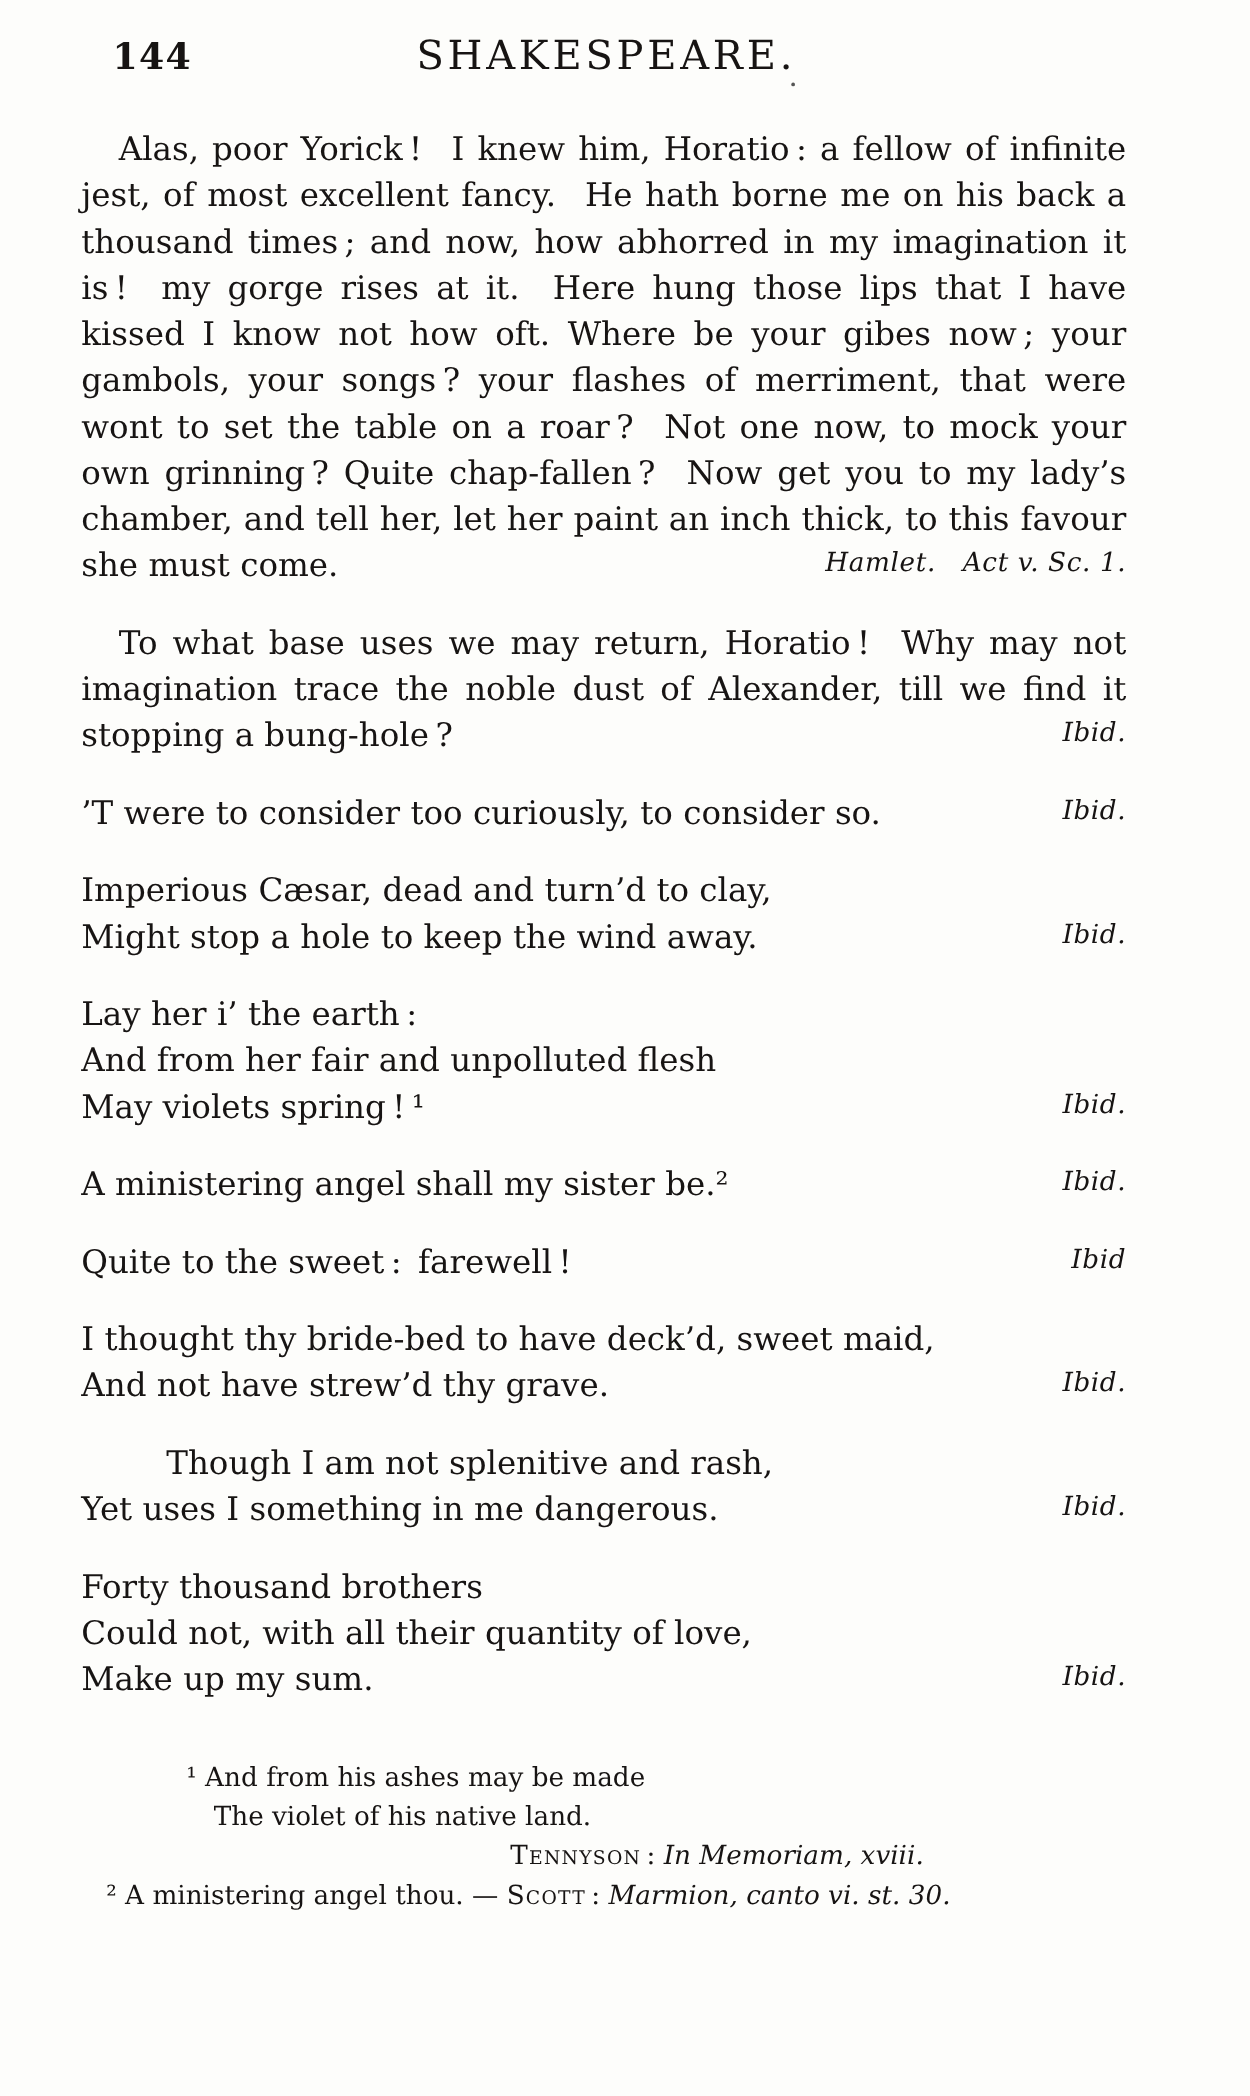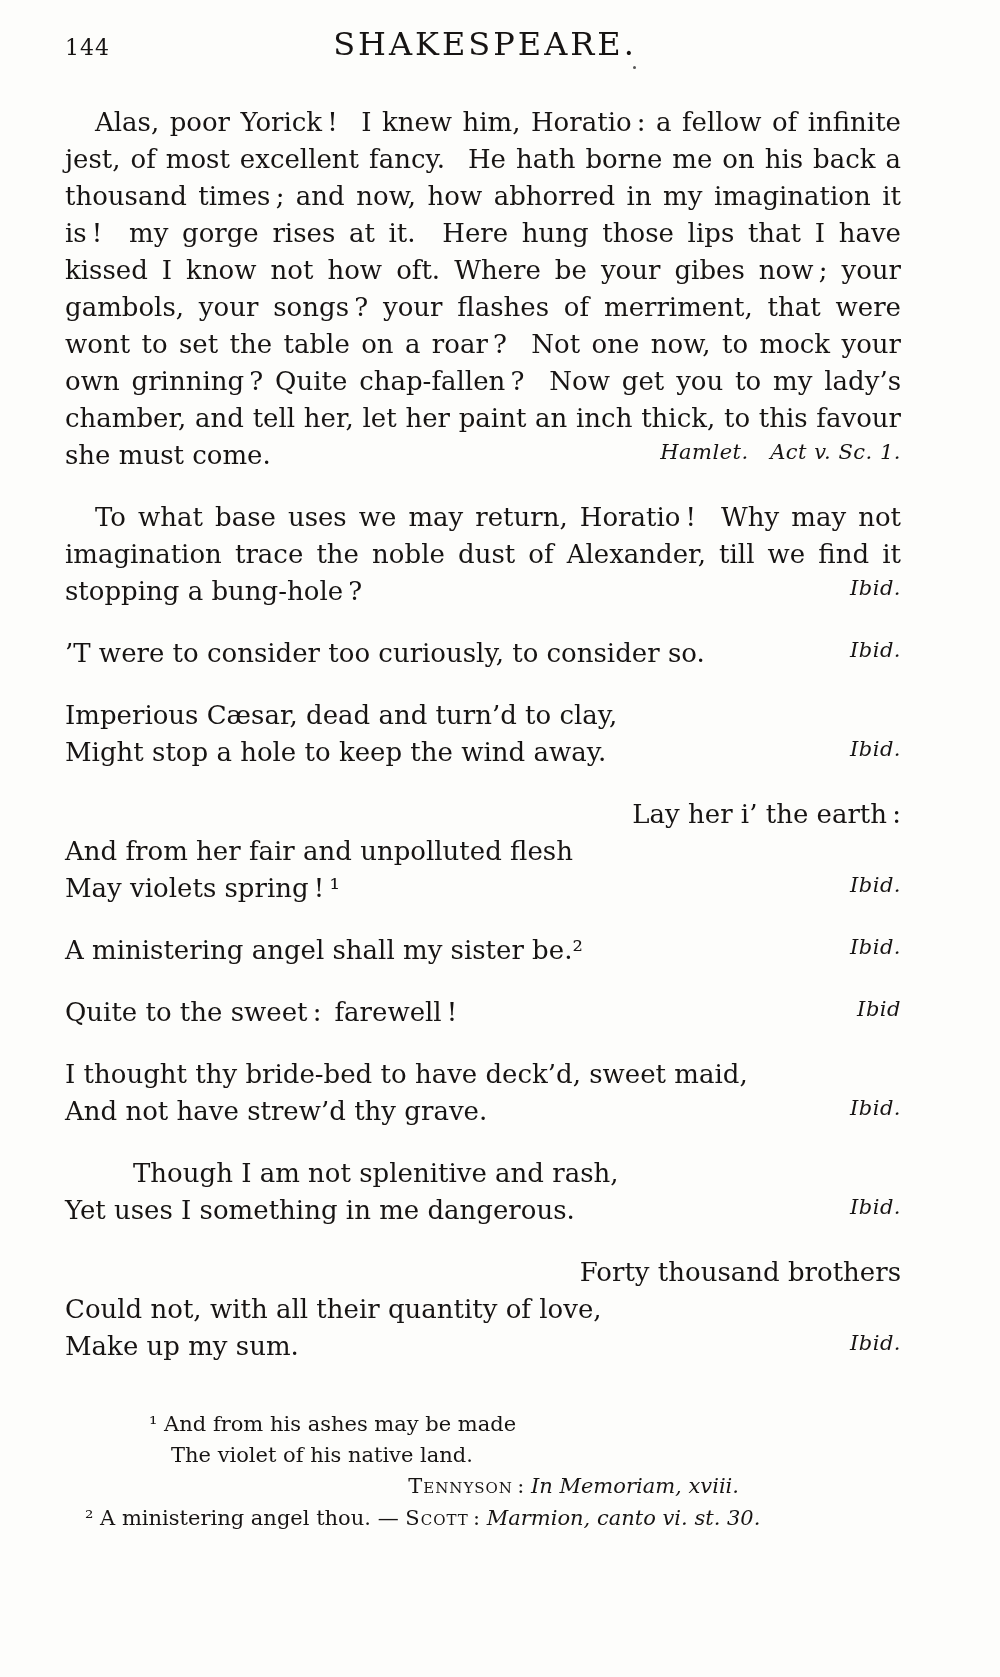--- a/index.html
+++ b/index.html
@@ -21,23 +21,24 @@
     overflow: hidden;
   }
   .page-header {
     display: grid;
     grid-template-columns: 1fr auto 1fr;
     align-items: baseline;
     margin-bottom: 38px;
   }
   .page-number {
     justify-self: start;
-    font-size: 22px;
-    font-weight: normal;
+    font-size: 29px;
+    font-weight: bold;
     letter-spacing: 1px;
+    margin-left: 25px;
   }
   .running-head {
     justify-self: center;
     font-size: 32px;
     letter-spacing: 3px;
   }
   .artifact-dot {
     position: absolute;
     left: 633px;
     top: 66px;
@@ -54,21 +55,21 @@
     display: block;
     text-align: justify;
   }
   .prose.first-par .qtext {
     text-indent: 30px;
   }
   .verse-lines {
     white-space: pre-line;
   }
   .centered-line {
-    text-align: right;
+    text-align: left;
   }
   .indented-line {
     padding-left: 68px;
   }
   .attr {
     position: absolute;
     right: 0;
     bottom: 3px;
     font-style: italic;
     font-size: 21px;

